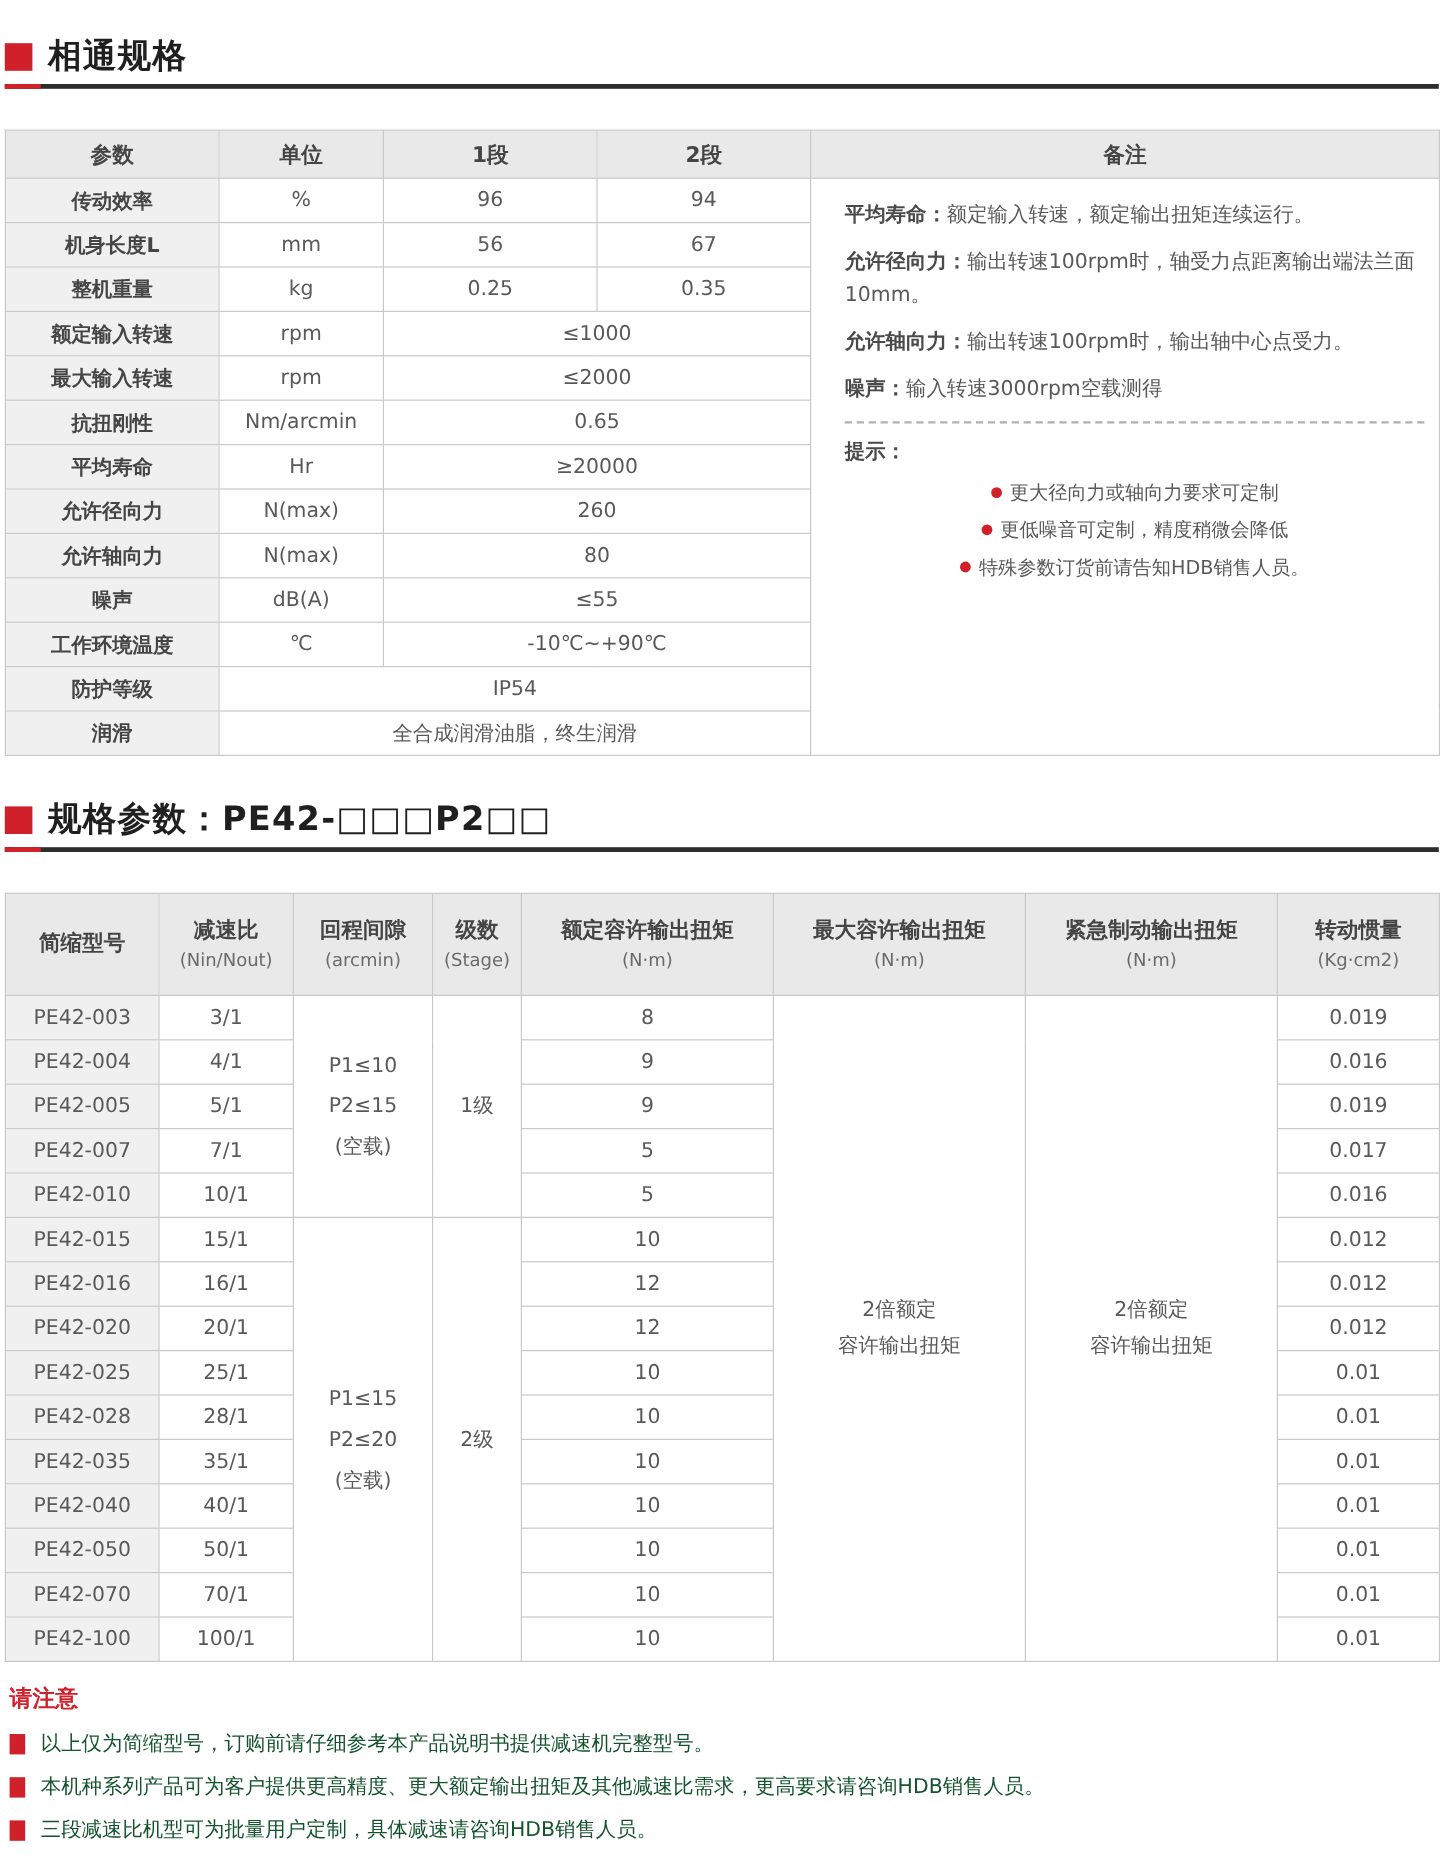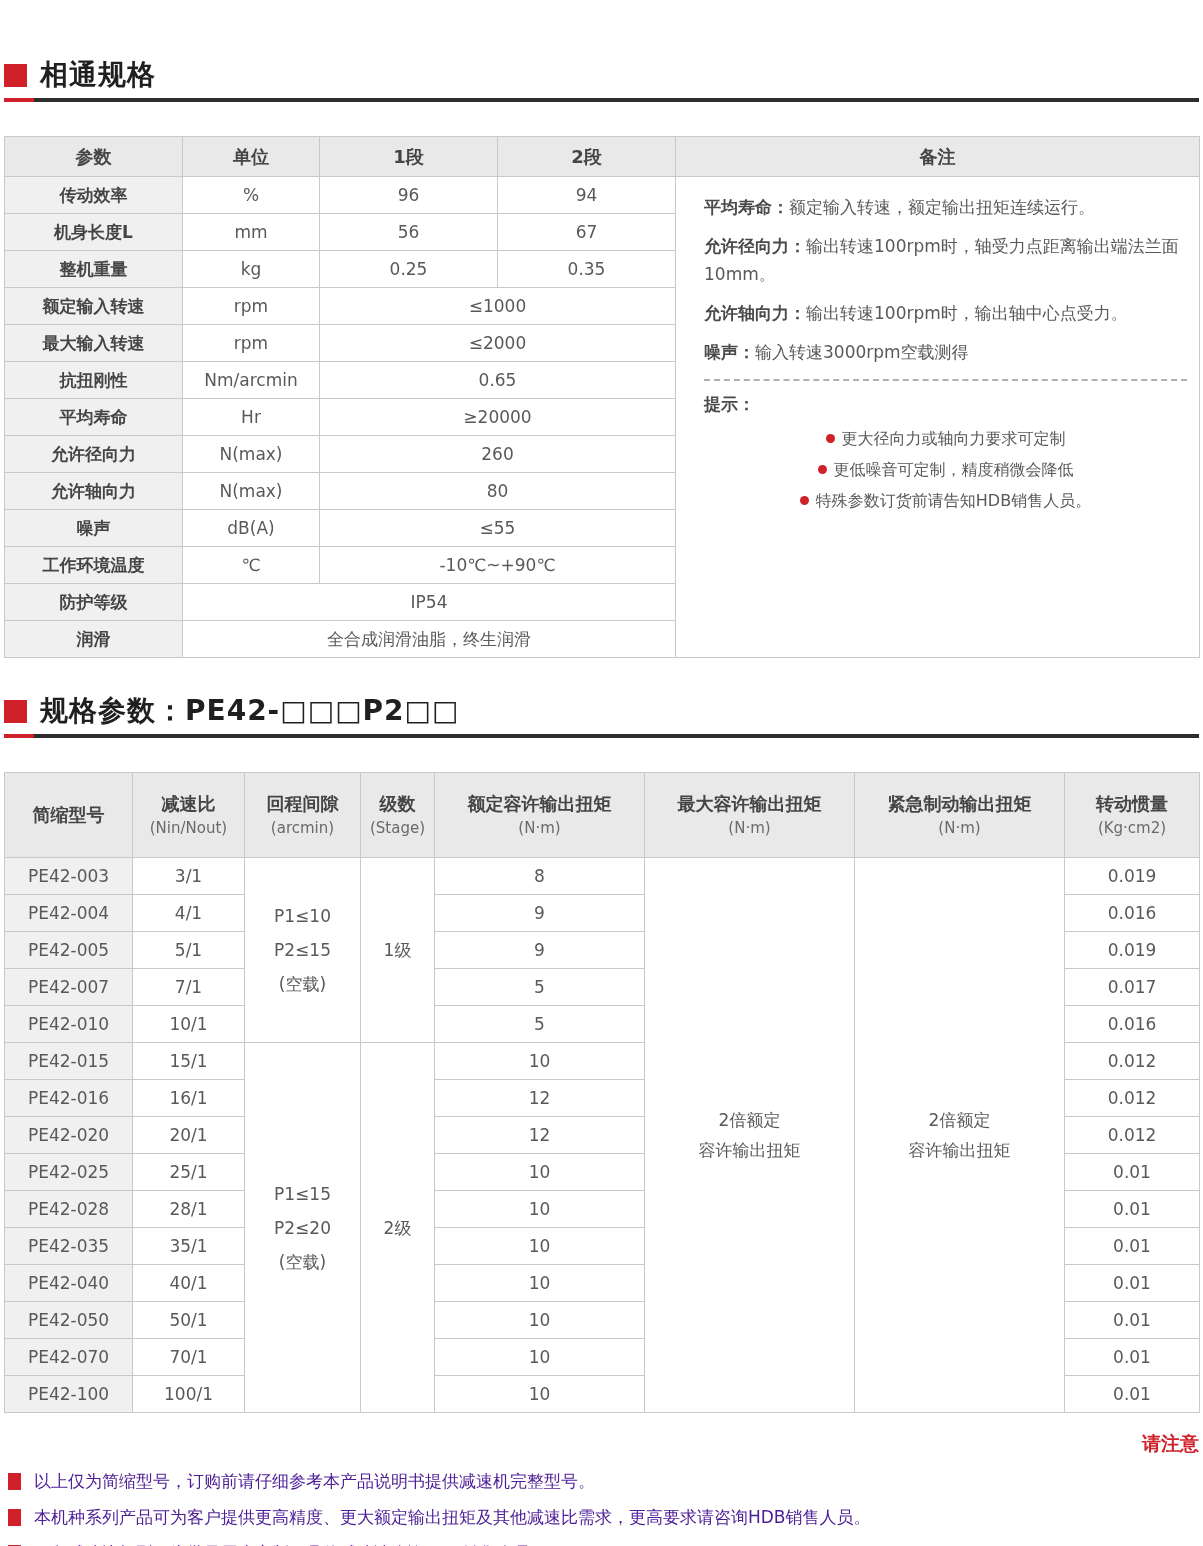--- a/index.html
+++ b/index.html
@@ -7,21 +7,21 @@
   html,body { margin:0; padding:0; }
   body {
     width:1203px; height:1546px; background:#ffffff;
     font-family:"DejaVu Sans","Liberation Sans",sans-serif;
     color:var(--txt);
   }
   .page { padding:30px 4px 0 4px; }
 
   
   .section-title { margin-bottom:34px; }
-  .title-row { display:flex; align-items:center; gap:13px; height:34px;margin-top:28px; }
+  .title-row { display:flex; align-items:center; gap:13px; height:34px; }
   .red-sq { width:23px; height:23px; background:var(--red); flex:0 0 auto; }
   .title-text { font-size:28px; font-weight:bold; color:#1f1f1f; letter-spacing:1px; white-space:nowrap; }
   .title-underline { margin-top:6px; height:4px; background:#2d2d2d; position:relative; }
   .title-underline::before { content:""; position:absolute; left:0; top:0; width:30px; height:4px; background:var(--red); }
 
   
   table { border-collapse:collapse; width:1195px; table-layout:fixed; }
   th, td { border:1px solid var(--border); text-align:center; overflow:hidden; }
   th { background:var(--headbg); font-weight:bold; color:var(--dark); font-size:18px; height:40px; }
   td { font-size:17px; height:37px; color:var(--txt); background:#fff; }
@@ -48,22 +48,22 @@
   table.models col.m7{width:210px} table.models col.m8{width:135px}
   table.models th { height:85px; padding:0 2px; }
   .h-main { font-size:18px; font-weight:bold; line-height:24px; }
   .h-sub { font-size:15px; font-weight:normal; color:#6a6a6a; line-height:20px; margin-top:2px; }
   td.model-cell { background:var(--rowheadbg); }
   td.backlash-cell div, td.stage-cell div { line-height:34px;text-align:center; }
   td.merged-note div { line-height:30px; }
 
   
   .notes { margin-top:18px; padding-left:4px; }
-  .notes-title { color:var(--red); font-size:19px; font-weight:bold; margin-bottom:14px;text-align:right; }
-  .note-item { display:flex; align-items:center; gap:13px; margin-bottom:16px; font-size:17px; color:#4c1d95; line-height:20px; }
+  .notes-title { color:var(--red); font-size:19px; font-weight:bold; margin-bottom:14px; }
+  .note-item { display:flex; align-items:center; gap:13px; margin-bottom:16px; font-size:17px; color:#14532d; line-height:20px; }
   .note-sq { width:13px; height:17px; background:var(--red); flex:0 0 auto; }
 </style>
 </head>
 <body>
 
 <div class="page">
 
   <div class="section-title">
     <div class="title-row">
       <span class="red-sq"></span>

